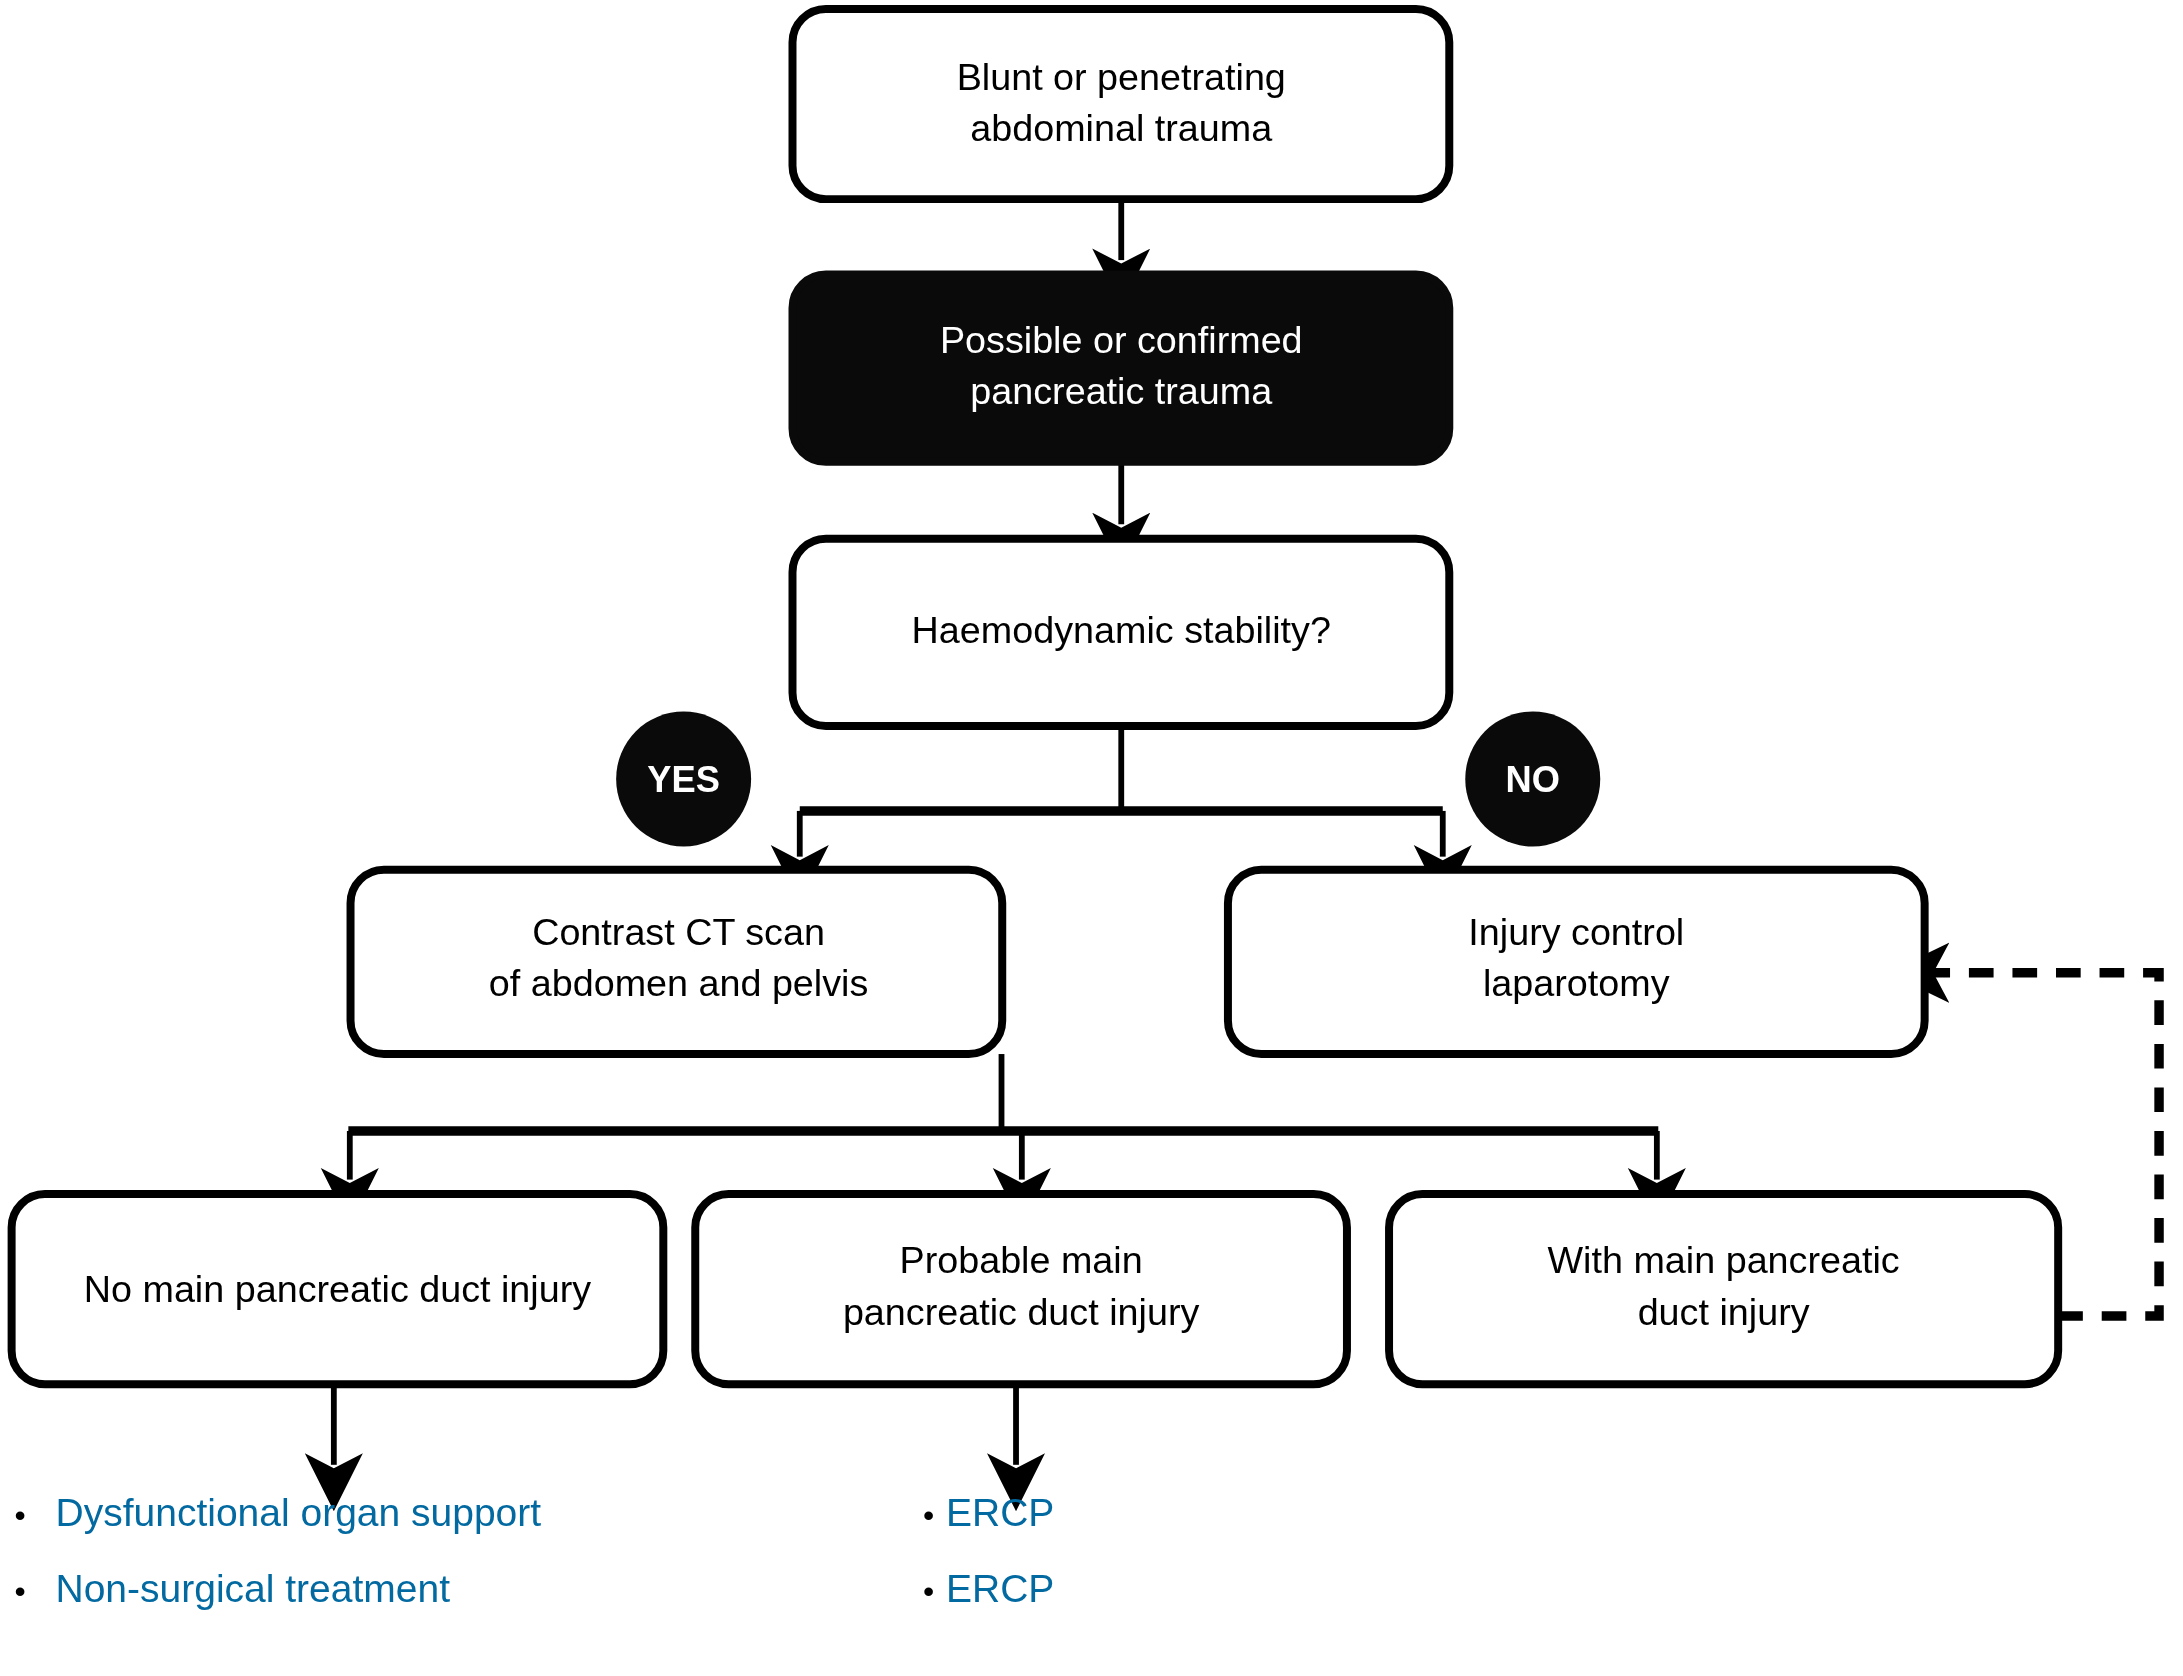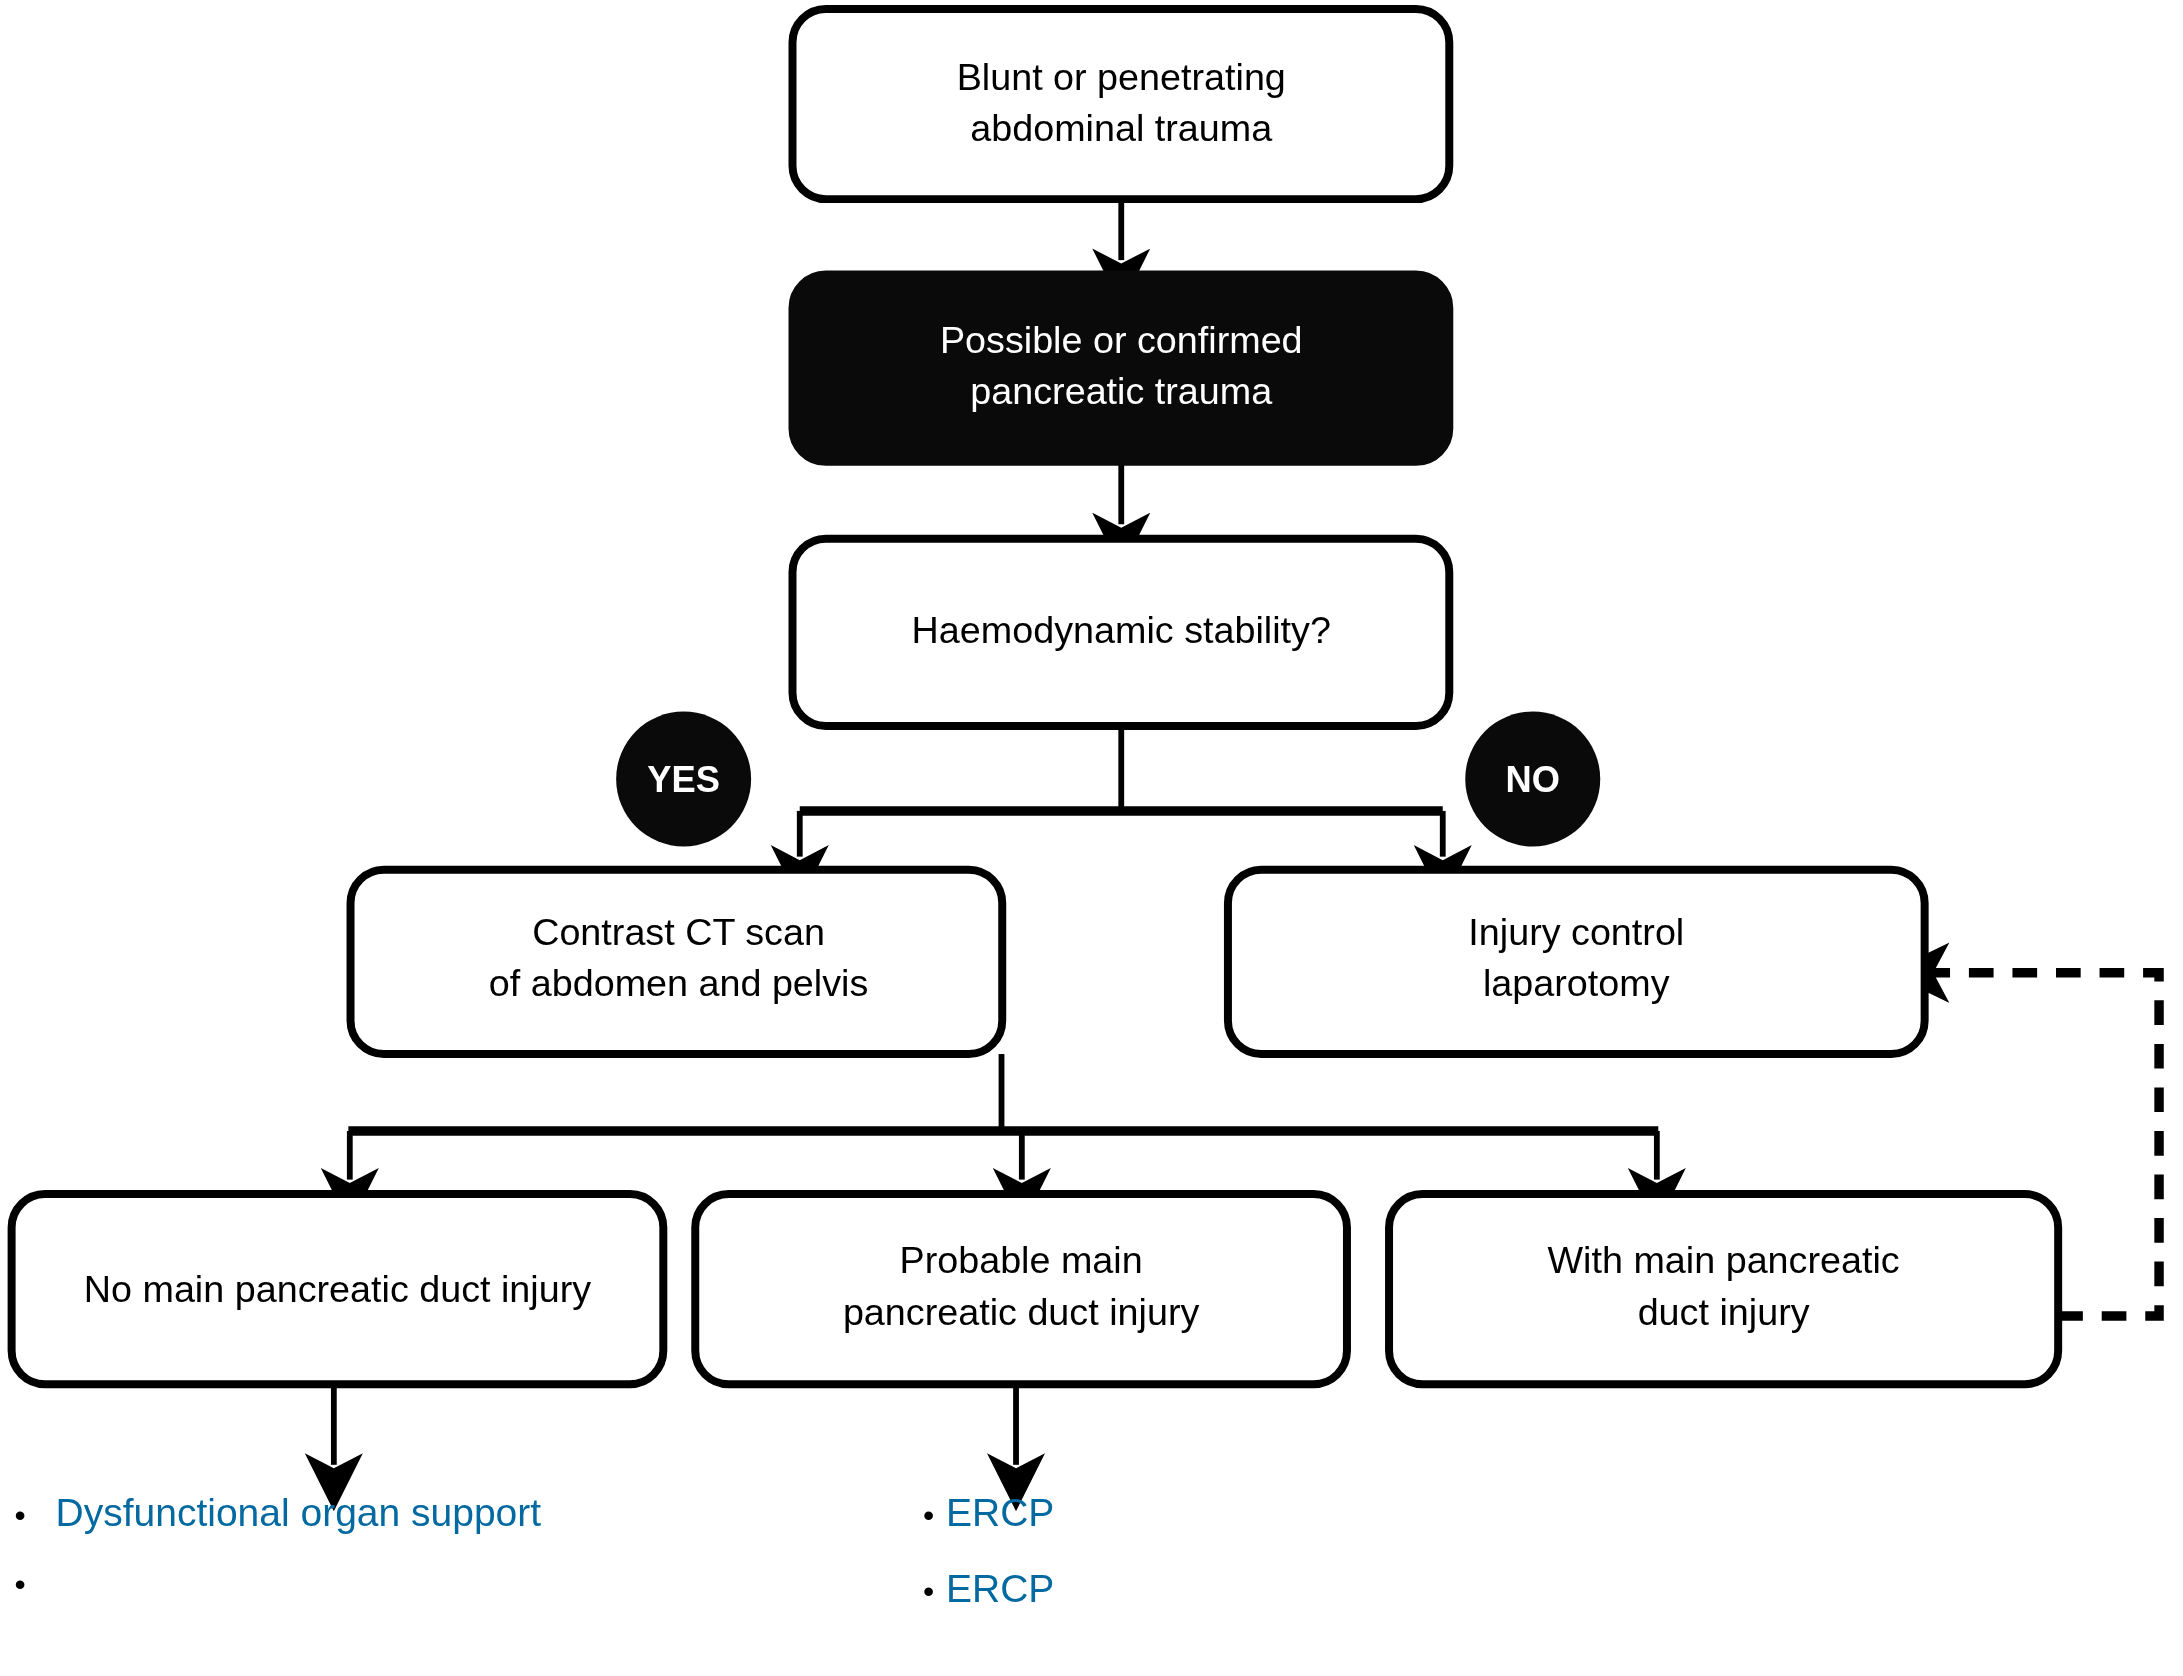--- a/index.html
+++ b/index.html
@@ -211,20 +211,21 @@
     </g>
   </svg>
 
   <div class="bullet-group" id="bullets-left">
     <div class="bullet-row">
       <span class="bullet-dot">•</span>
       <span class="bullet-text">Dysfunctional organ support</span>
     </div>
     <div class="bullet-row">
       <span class="bullet-dot">•</span>
+      <span class="bullet-text">Non-surgical treatment</span>
     </div>
   </div>
 
   <div class="bullet-group" id="bullets-middle">
     <div class="bullet-row">
       <span class="bullet-dot">•</span>
       <span class="bullet-text">ERCP</span>
     </div>
     <div class="bullet-row">
       <span class="bullet-dot">•</span>

